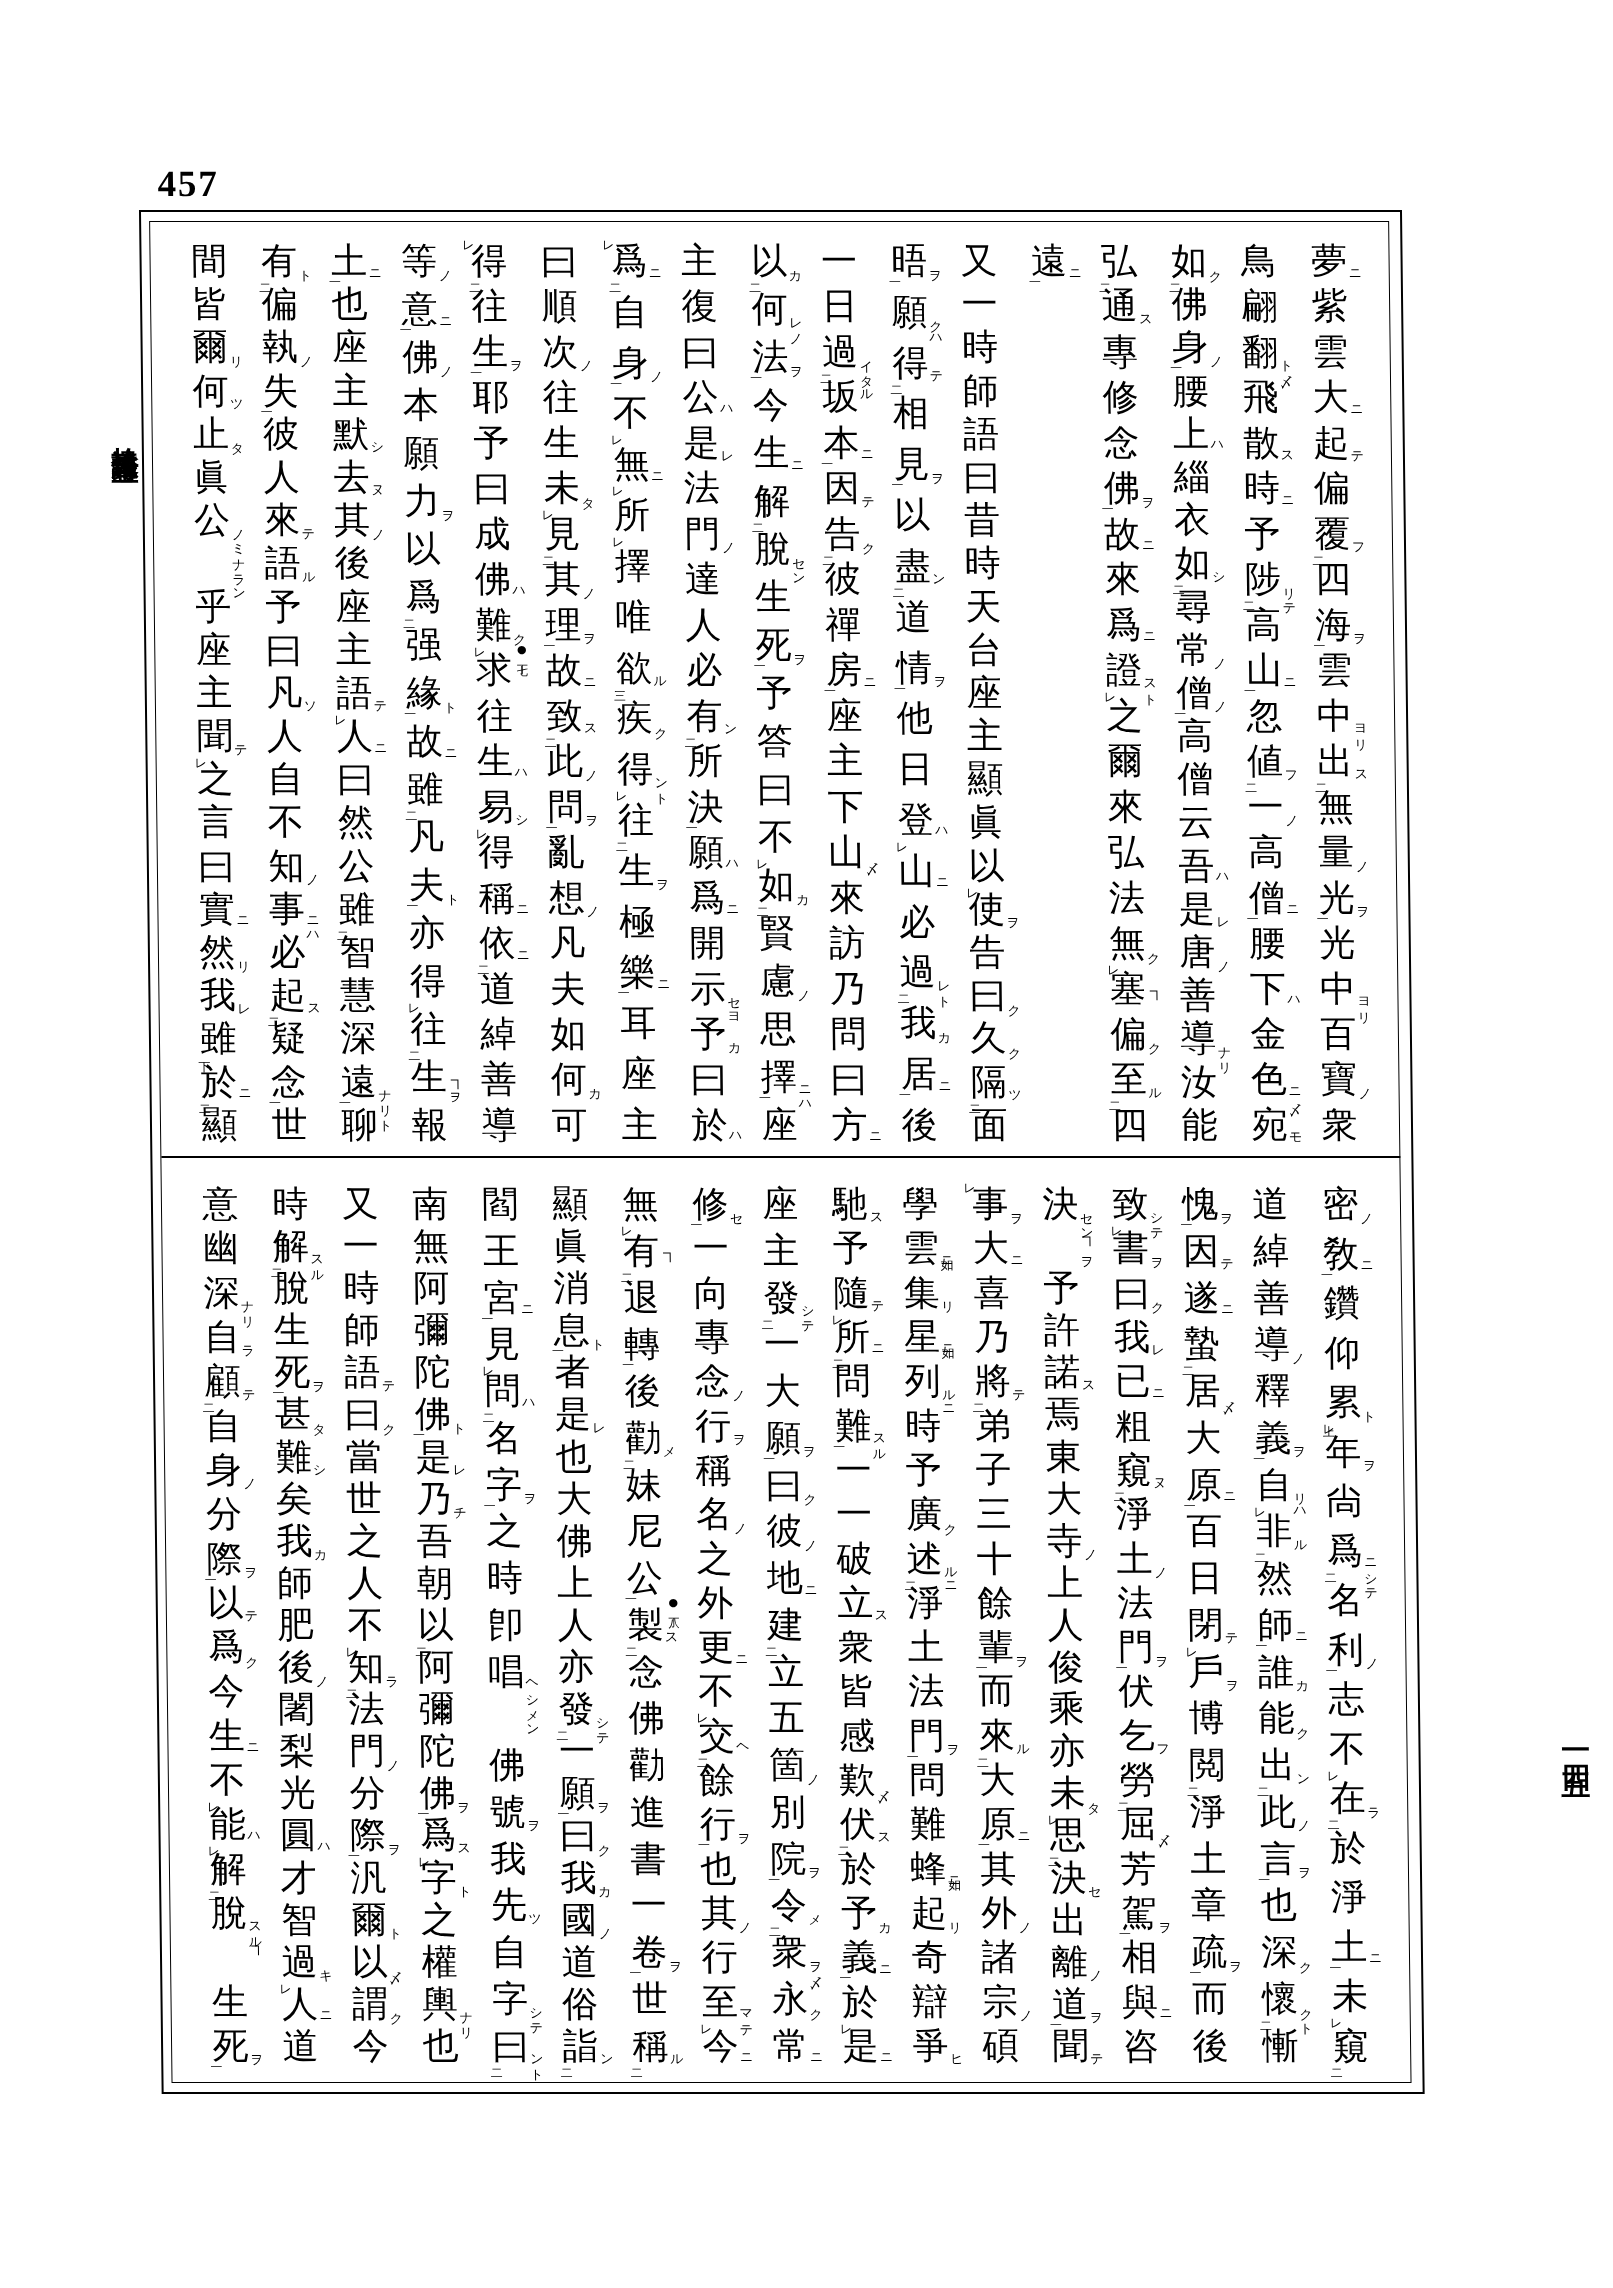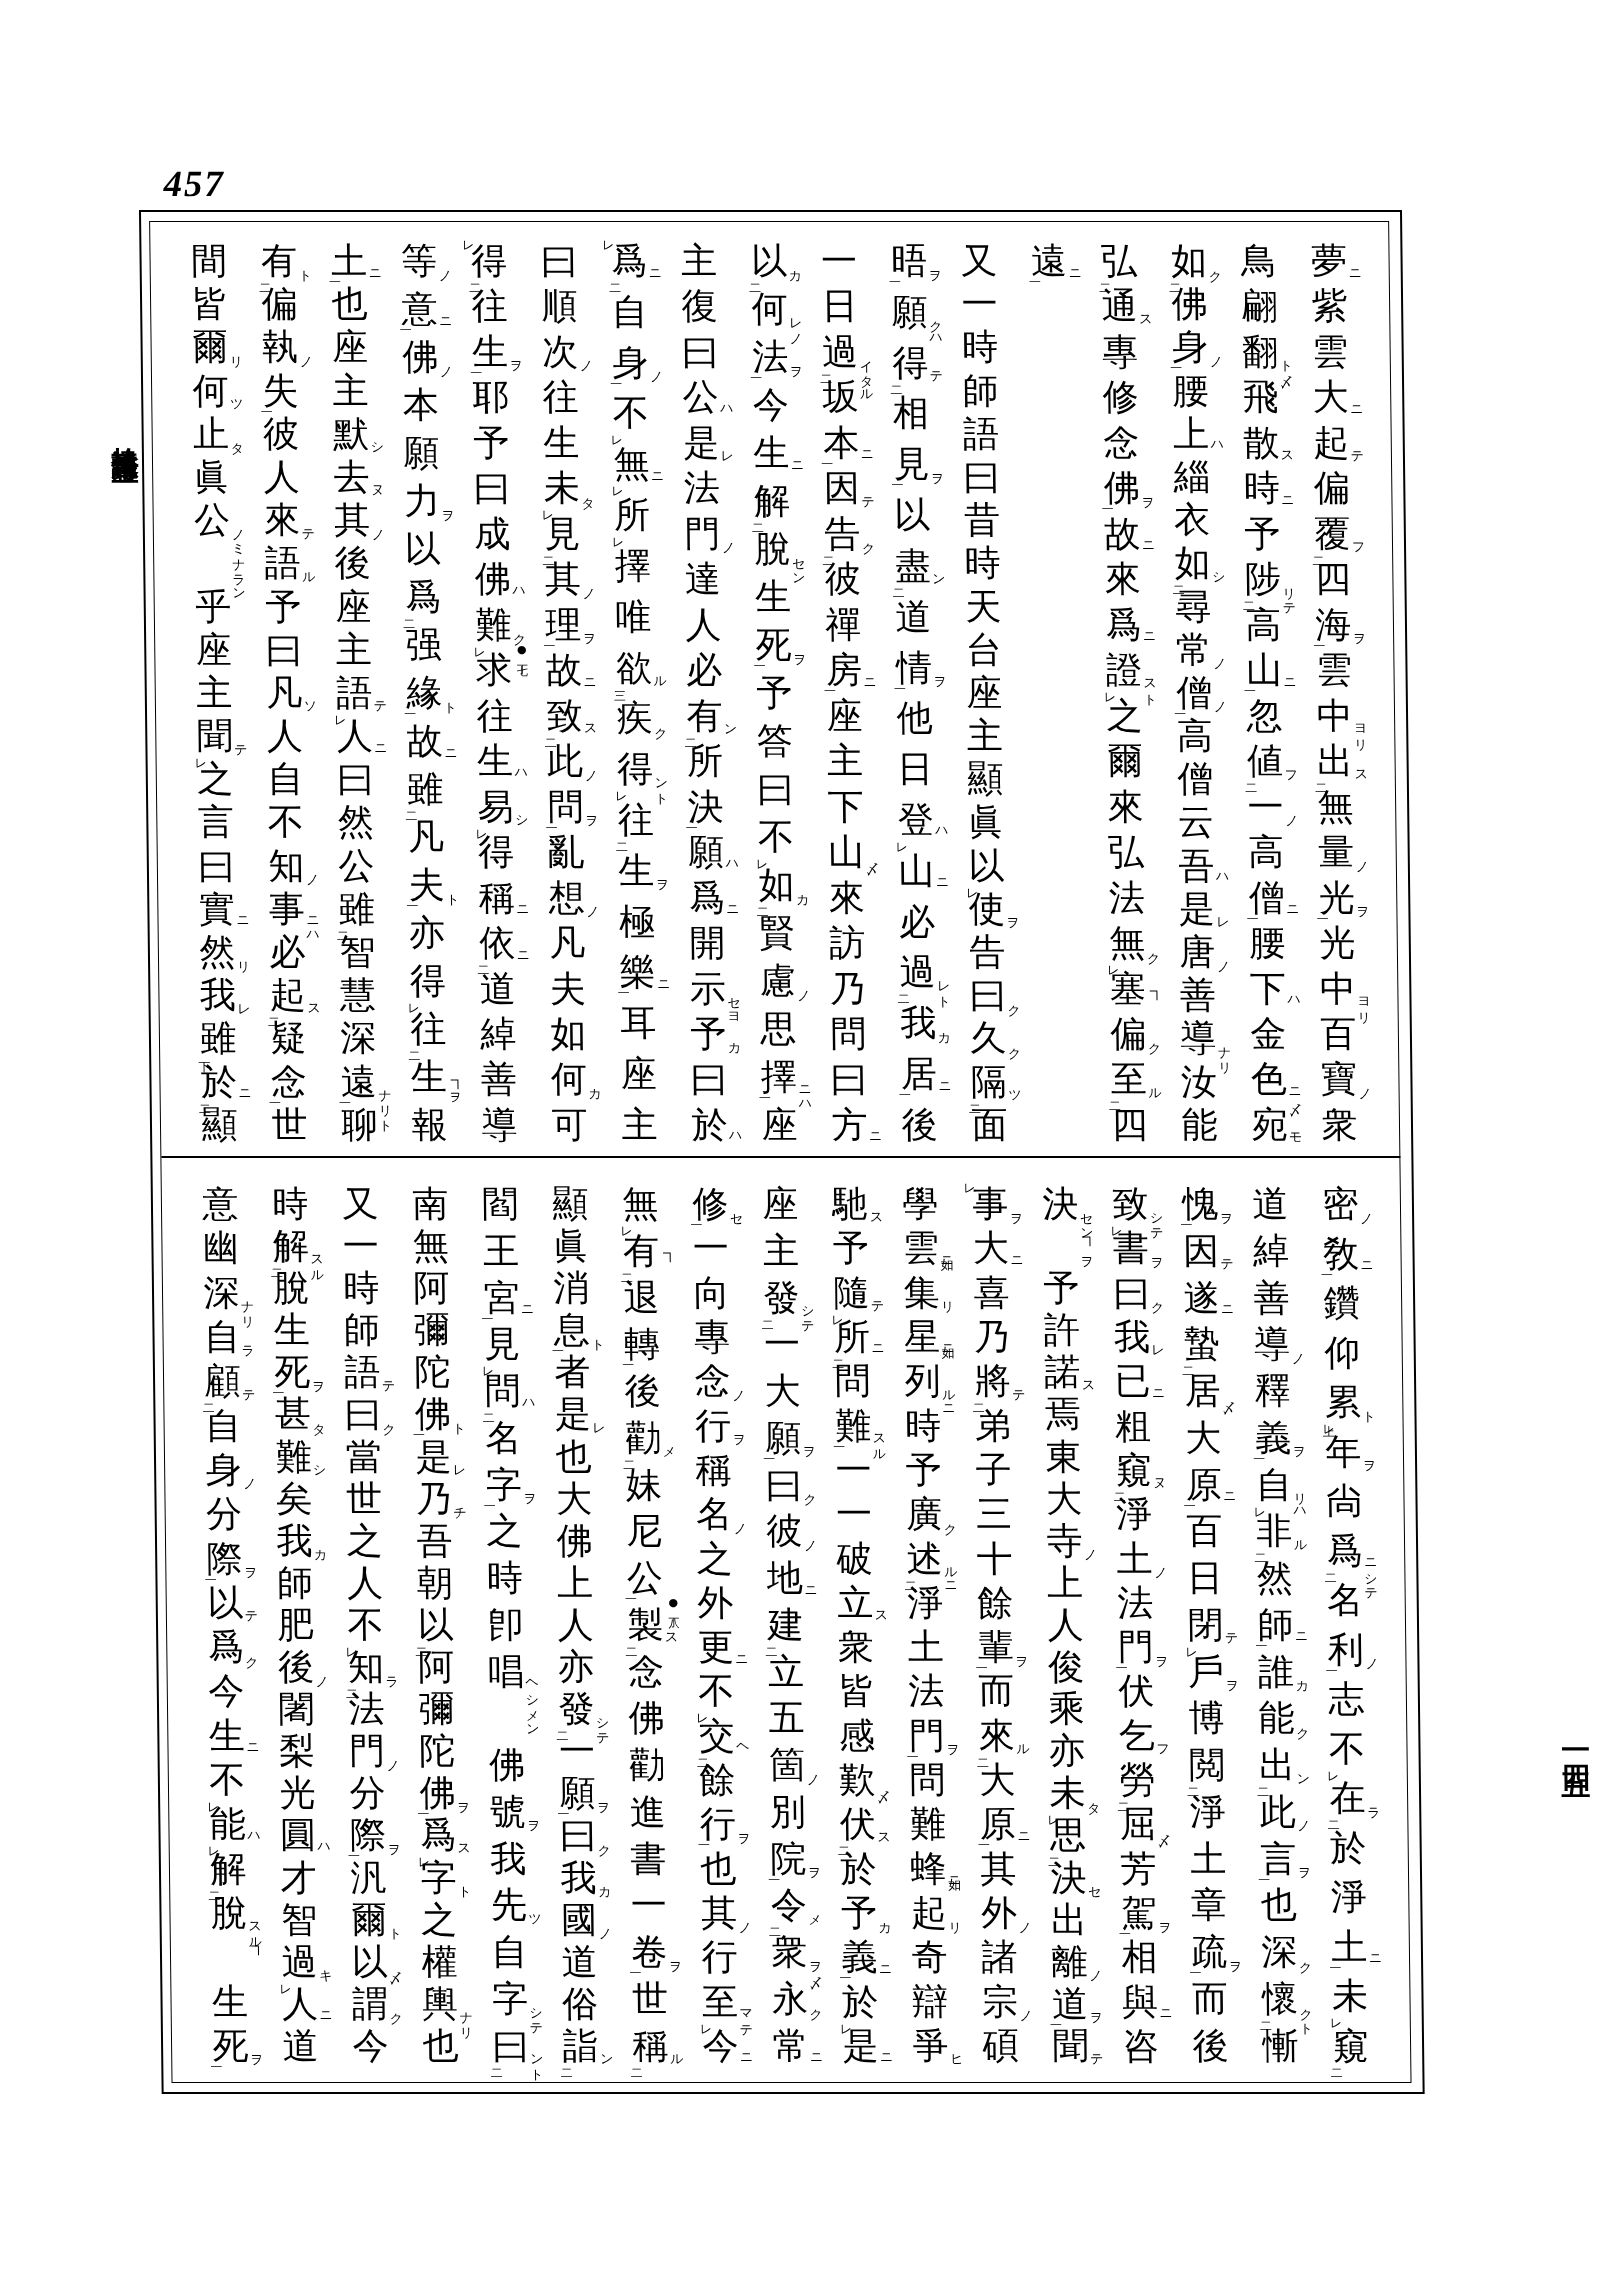--- a/index.html
+++ b/index.html
@@ -6,23 +6,23 @@
   #page {
     position:relative; width:1613px; height:2289px; overflow:hidden;
     background:#ffffff; color:#000000;
     font-family:"DejaVu Serif", "Liberation Serif", serif;
   }
   #sheet {
     position:absolute; left:0; top:0; width:1613px; height:2289px;
     transform-origin:0 461px; transform:skewX(0.69deg);
   }
   .page-number {
-    position:absolute; left:167px; top:165px;
+    position:absolute; left:161px; top:165px;
     font-family:"Liberation Serif", serif; font-weight:bold;
-    font-size:37px; line-height:1; letter-spacing:1.8px;font-style:italic;
+    font-size:37px; line-height:1; letter-spacing:1.8px;
   }
   .side-title {
     position:absolute; left:111px; top:425px;
     writing-mode:vertical-rl; text-orientation:upright;
     font-size:27px; line-height:28px; letter-spacing:1.8px; font-weight:bold;
   }
   .folio {
     position:absolute; left:1545px; top:1735px;
     writing-mode:vertical-rl; text-orientation:upright;
     font-size:29px; line-height:29.5px; letter-spacing:7.4px; font-weight:bold;

